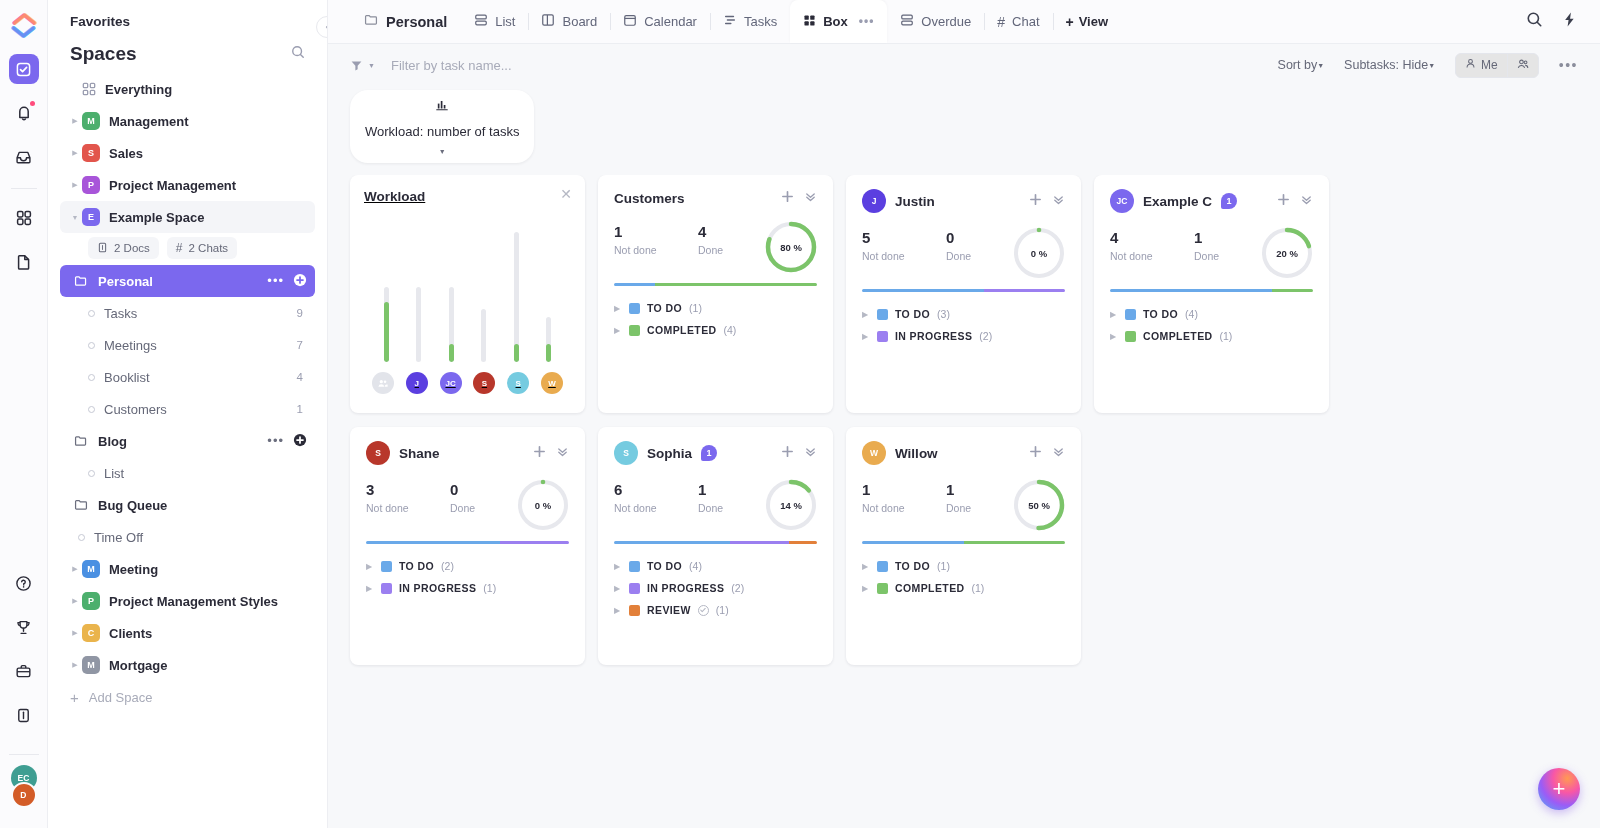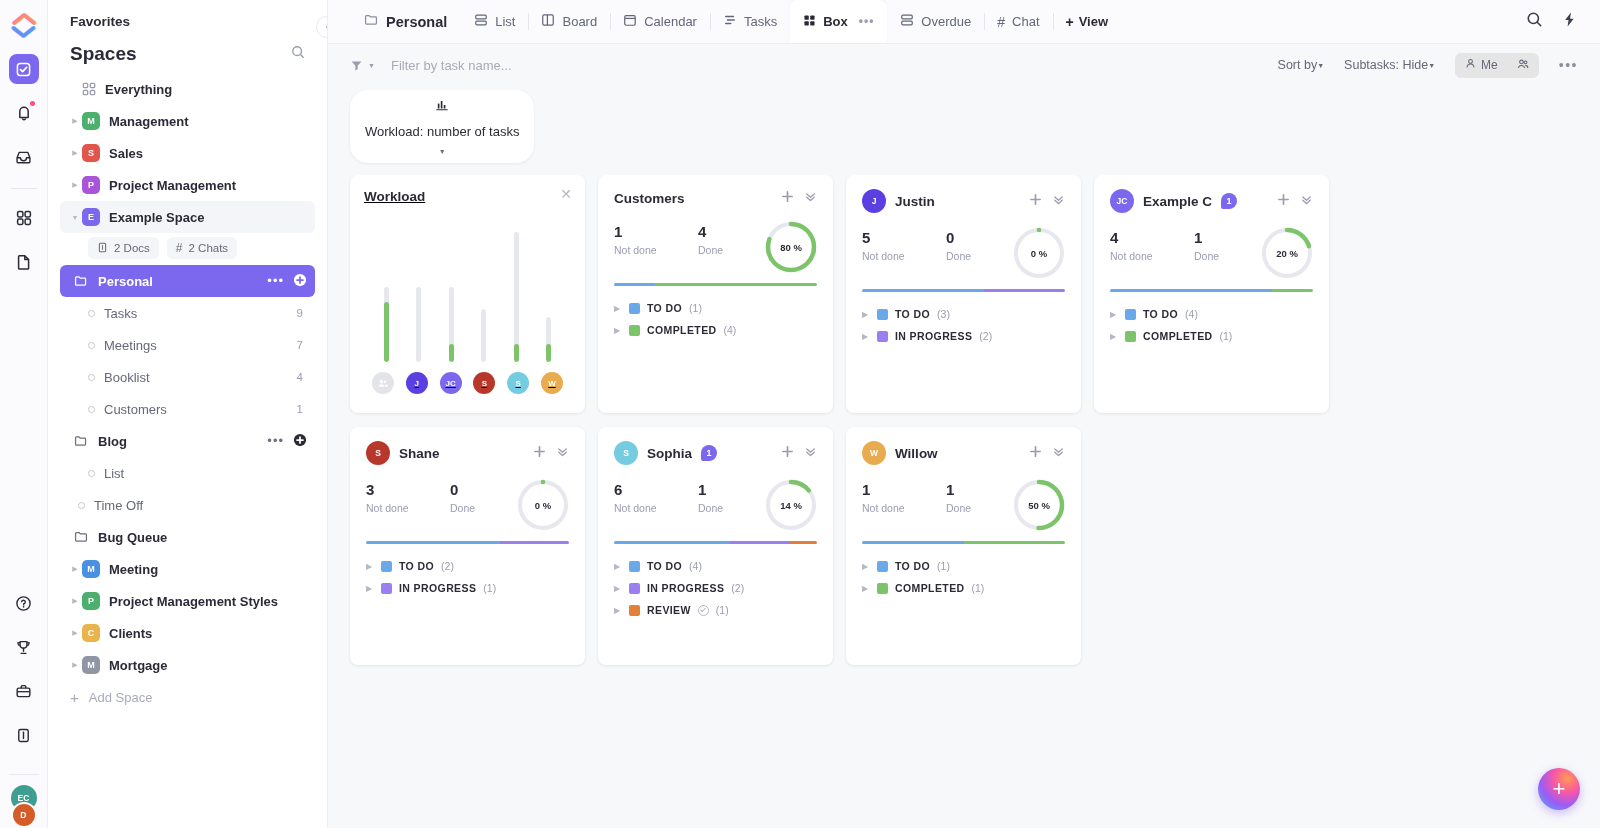--- a/index.html
+++ b/index.html
@@ -22,21 +22,21 @@
   }
   .rail-logo { width: 30px; height: 30px; margin-bottom: 14px; position: relative; }
   .rail-btn {
     width: 30px; height: 30px; border-radius: 8px;
     display: flex; align-items: center; justify-content: center;
     margin-bottom: 14px; color: #2b2b38; position: relative; cursor: pointer;
   }
   .rail-btn.active { background: #7b68ee; color: #fff; }
   .rail-sep { width: 26px; height: 1px; background: #e8e9ee; margin: 2px 0 14px; }
   .rail-spacer { flex: 1; }
-  .rail-bottom { display:flex; flex-direction:column; align-items:center; padding-bottom: 0;}
+  .rail-bottom { display:flex; flex-direction:column; align-items:center; padding-bottom: 20px;}
   .rail-avatars { margin-top: 10px; padding-top:10px; border-top:1px solid #e8e9ee; width:100%; display:flex; flex-direction:column; align-items:center;}
   .ra {
     width: 26px; height: 26px; border-radius: 50%;
     display: flex; align-items: center; justify-content: center;
     color: #fff; font-size: 8.5px; font-weight: 700; letter-spacing: .2px;
   }
   .ra.second { margin-top: -9px; border: 2px solid #fbfbfd; }
   .dot-red { position: absolute; top: 3px; right: 4px; width: 5px; height: 5px; border-radius: 50%; background: #ff4d7d; }
 
   
@@ -428,32 +428,32 @@
         </span>
       </span>
     </div>
     <div class="sb-row">
       <span class="sub-dot">
           <i></i>
         </span>
       <span class="sb-label light">List</span>
     </div>
     <div class="sb-row">
-      <span class="sub-dot" style="margin-left:6px">
-          <i></i>
-        </span>
-      <span class="sb-label light">Time Off</span>
-    </div>
-    <div class="sb-row">
       <span class="folder-ic" style="margin-left:6px">
         <svg width="14" height="14" viewBox="0 0 16 16">
             <path d="M1.8 4a1 1 0 0 1 1-1h3.2l1.2 1.5h6a1 1 0 0 1 1 1v6.1a1 1 0 0 1-1 1H2.8a1 1 0 0 1-1-1z" fill="none" stroke="currentColor" stroke-width="1.4" stroke-linejoin="round"></path>
           </svg>
       </span>
       <span class="sb-label">Bug Queue</span>
+    </div>
+    <div class="sb-row">
+      <span class="sub-dot" style="margin-left:6px">
+          <i></i>
+        </span>
+      <span class="sb-label light">Time Off</span>
     </div>
 
     <div class="sb-row">
       <span class="caret">▶</span>
       <span class="sq" style="background:#4a90e2">
           <span>M</span>
         </span>
       <span class="sb-label">Meeting</span>
     </div>
     <div class="sb-row">

